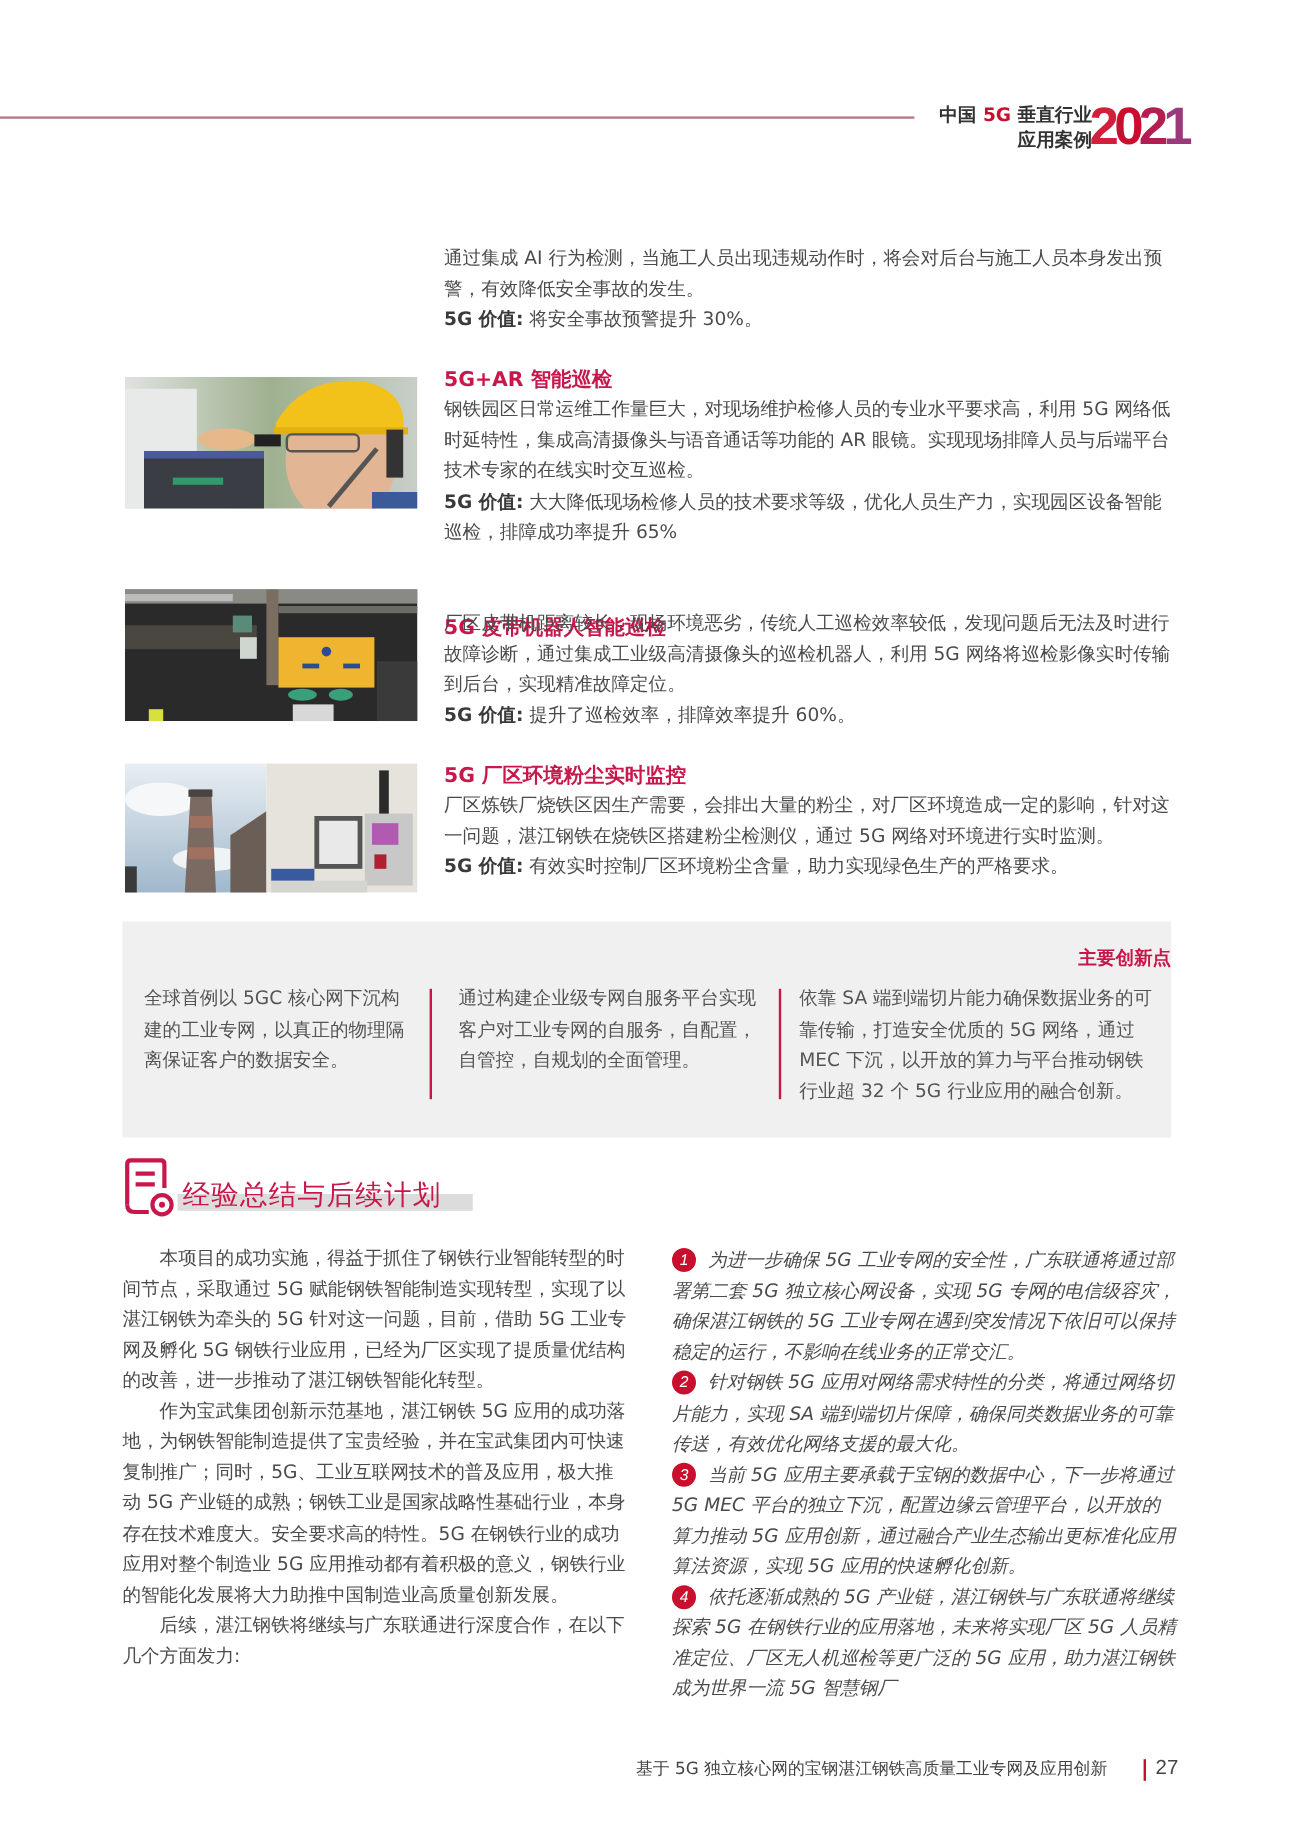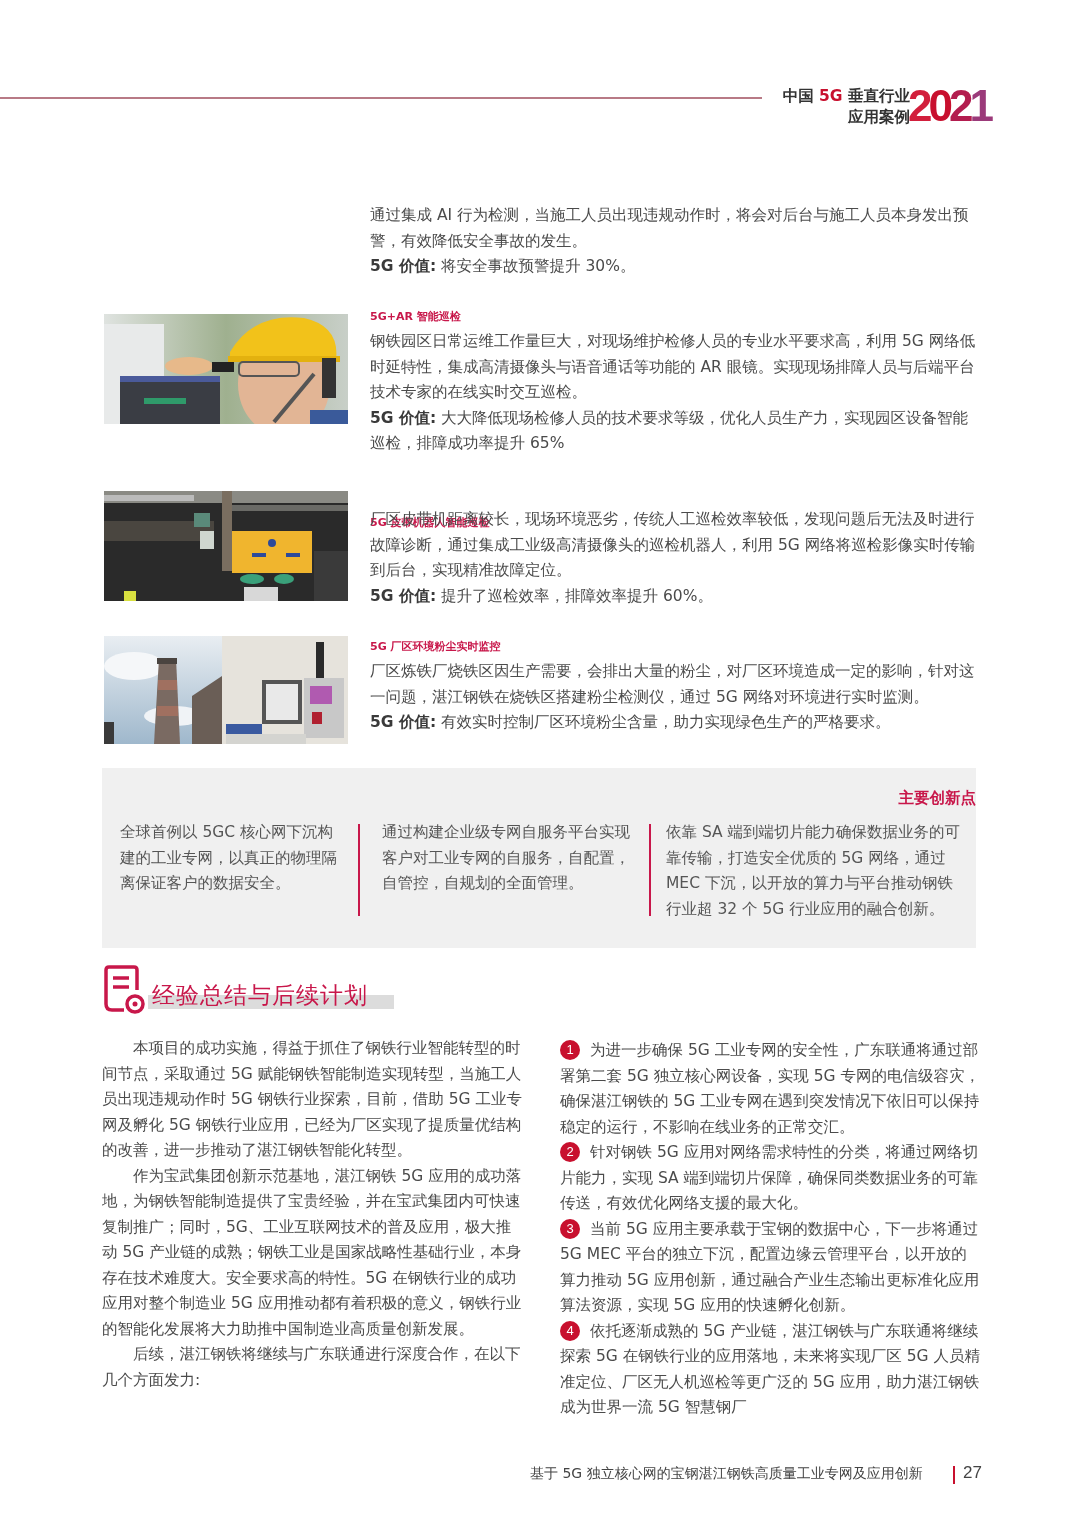--- a/index.html
+++ b/index.html
@@ -13,21 +13,21 @@
   .hdr-year { position: absolute; left: 908px; top: 84px; font-family: "Liberation Sans", sans-serif; font-weight: bold; font-size: 44px; line-height: 44px; letter-spacing: -4px; }
   .hdr-year span { display: inline-block; }
   .y2a { color: #d21f3c; }
   .y0 { color: #c8102e; }
   .y2b { color: #b31d4f; }
   .y1 { color: #9b3a7a; }
 
   
   .para { position: absolute; font-size: 15.5px; line-height: 25.5px; color: #4b4b4b; }
   .para b { color: #3a3a3a; }
-  .sec-title { position: absolute; font-size: 11px; line-height: 22px; color: #c8174a; font-weight: bold; }
+  .sec-title { position: absolute; font-size: 17px; line-height: 22px; color: #c8174a; font-weight: bold; }
 
   .photo { position: absolute; overflow: hidden; }
   .photo svg { display: block; }
 
   
   .innov { position: absolute; left: 102px; top: 768px; width: 874px; height: 180px; background: #f0f0f0; }
   .innov-title { position: absolute; left: 0; width: 100%; top: 20px; text-align: right; font-size: 15.5px; font-weight: bold; color: #c8174a; }
   .innov-col { position: absolute; top: 52px; font-size: 15.5px; line-height: 25.5px; color: #555; }
   .innov-div { position: absolute; top: 56px; width: 1.5px; height: 92px; background: #c8174a; }
 
@@ -167,26 +167,26 @@
     <line x1="11" y1="14" x2="27" y2="14" stroke="#c8174a" stroke-width="3.5"></line>
     <line x1="11" y1="23" x2="27" y2="23" stroke="#c8174a" stroke-width="3.5"></line>
     <circle cx="33" cy="40" r="8" fill="none" stroke="#c8174a" stroke-width="3.5"></circle>
     <circle cx="33" cy="40" r="2.5" fill="#c8174a"></circle>
   </svg>
 </div>
 <div class="sh-bar"></div>
 <div class="sh-text">经验总结与后续计划</div>
 
 <div class="para" style="left:102px; top:1036px; width:420px;">
-  <div style="text-indent:2em;">本项目的成功实施，得益于抓住了钢铁行业智能转型的时间节点，采取通过 5G 赋能钢铁智能制造实现转型，当施工人员出现违规动作时 5G 钢铁行业探索，目前，借助 5G 工业专网及孵化 5G 钢铁行业应用，已经为厂区实现了提质量优结构的改善，进一步推动了湛江钢铁智能化转型。</div>
+  <div style="text-indent:2em;">本项目的成功实施，得益于抓住了钢铁行业智能转型的时间节点，采取通过 5G 赋能钢铁智能制造实现转型，实现了以湛江钢铁为牵头的 5G 针对这一问题，目前，借助 5G 工业专网及孵化 5G 钢铁行业应用，已经为厂区实现了提质量优结构的改善，进一步推动了湛江钢铁智能化转型。</div>
   <div style="text-indent:2em;">作为宝武集团创新示范基地，湛江钢铁 5G 应用的成功落地，为钢铁智能制造提供了宝贵经验，并在宝武集团内可快速复制推广；同时，5G、工业互联网技术的普及应用，极大推动 5G 产业链的成熟；钢铁工业是国家战略性基础行业，本身存在技术难度大。安全要求高的特性。5G 在钢铁行业的成功应用对整个制造业 5G 应用推动都有着积极的意义，钢铁行业的智能化发展将大力助推中国制造业高质量创新发展。</div>
   <div style="text-indent:2em;">后续，湛江钢铁将继续与广东联通进行深度合作，在以下几个方面发力:</div>
 </div>
 
-<div class="para" style="left:560px; top:1038px; width:420px;">
+<div class="para" style="left:560px; top:1038px; width:420px;font-style:italic;">
   <div><span class="num">1</span><span>为进一步确保 5G 工业专网的安全性，广东联通将通过部署第二套 5G 独立核心网设备，实现 5G 专网的电信级容灾，确保湛江钢铁的 5G 工业专网在遇到突发情况下依旧可以保持稳定的运行，不影响在线业务的正常交汇。</span></div>
   <div><span class="num">2</span><span>针对钢铁 5G 应用对网络需求特性的分类，将通过网络切片能力，实现 SA 端到端切片保障，确保同类数据业务的可靠传送，有效优化网络支援的最大化。</span></div>
   <div><span class="num">3</span><span>当前 5G 应用主要承载于宝钢的数据中心，下一步将通过 5G MEC 平台的独立下沉，配置边缘云管理平台，以开放的算力推动 5G 应用创新，通过融合产业生态输出更标准化应用算法资源，实现 5G 应用的快速孵化创新。</span></div>
   <div><span class="num">4</span><span>依托逐渐成熟的 5G 产业链，湛江钢铁与广东联通将继续探索 5G 在钢铁行业的应用落地，未来将实现厂区 5G 人员精准定位、厂区无人机巡检等更广泛的 5G 应用，助力湛江钢铁成为世界一流 5G 智慧钢厂</span></div>
 </div>
 
 <div class="footer">基于 5G 独立核心网的宝钢湛江钢铁高质量工业专网及应用创新</div>
 <div class="footer-bar"></div>
 <div class="footer-page">27</div>
 

